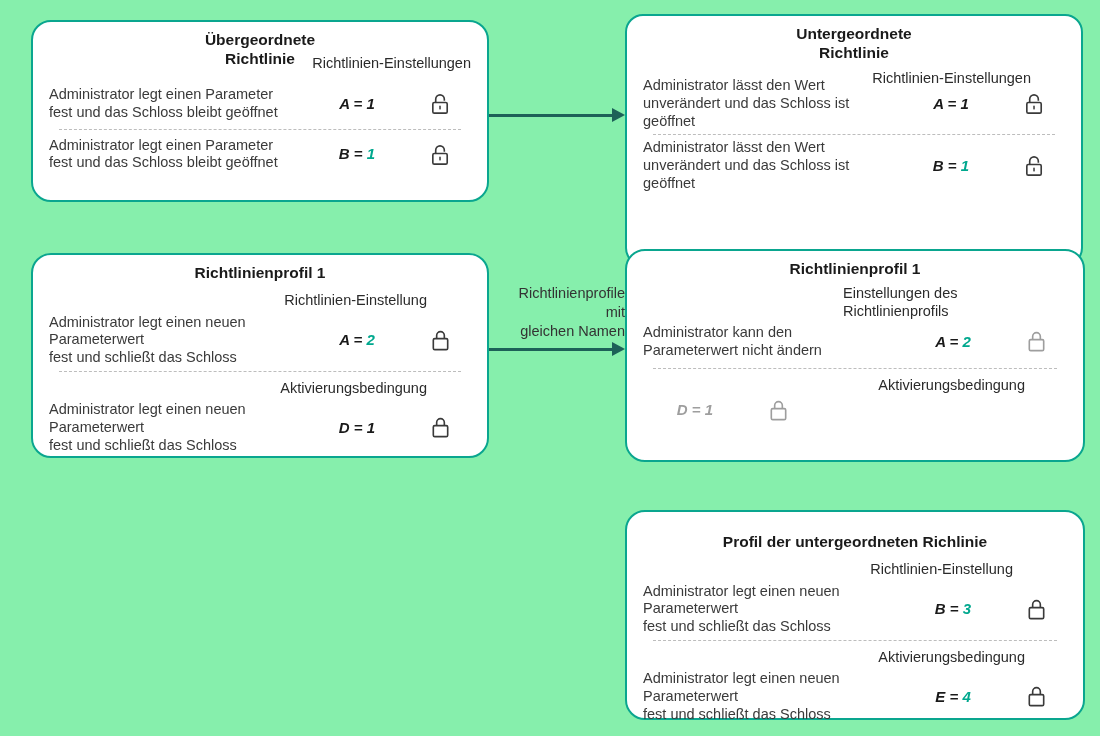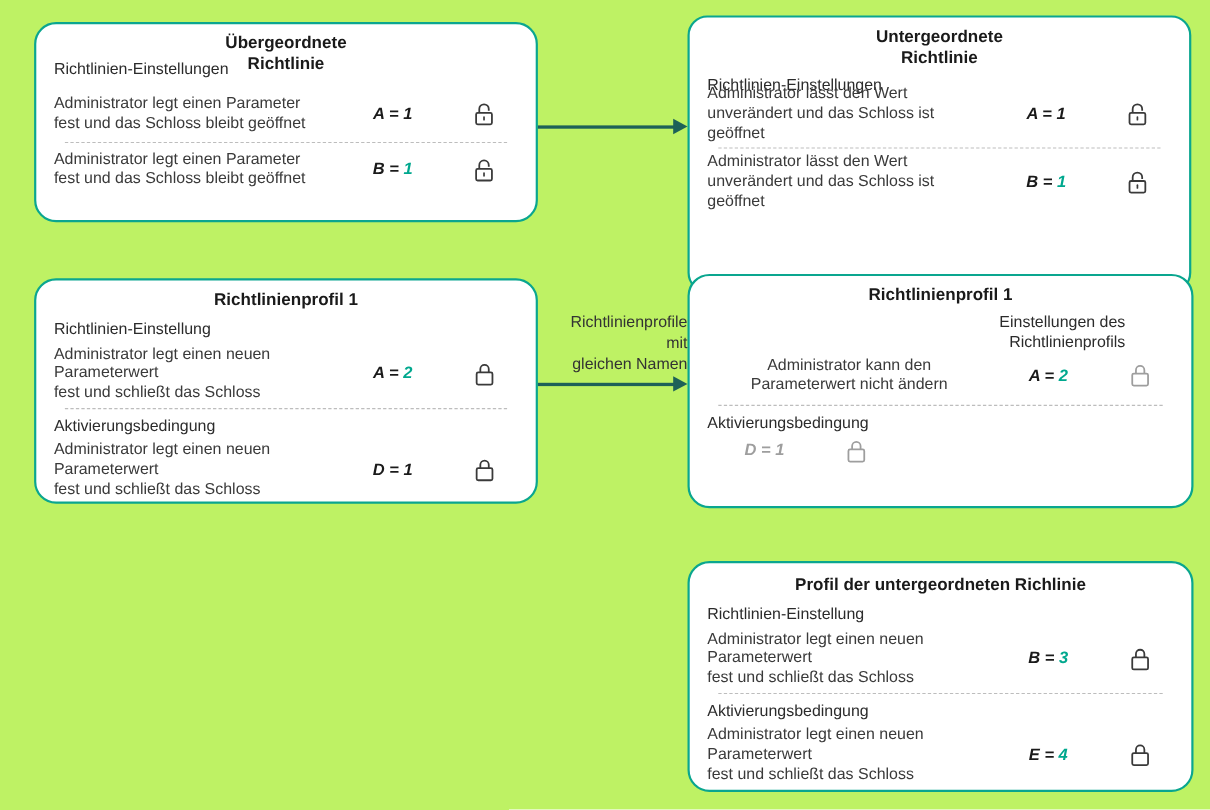--- a/index.html
+++ b/index.html
@@ -1,19 +1,19 @@
 <!DOCTYPE html>
 <html><head>
 <meta charset="utf-8">
 <style>
   html,body{margin:0;padding:0;background:#ffffff;}
   .canvas{
     position:relative;
     width:1100px;height:736px;
-    background:#bef264;
+    background:#86efac;
     font-family:"Liberation Sans", sans-serif;
     color:#2b2b2b;
     overflow:hidden;
   }
   .box{
     position:absolute;
     box-sizing:border-box;
     background:#ffffff;
     border:2px solid #0aa68f;
     border-radius:20px;
@@ -22,21 +22,21 @@
     line-height:1.22;
   }
   .box-title{
     text-align:center;
     font-weight:bold;
     font-size:15.5px;
     line-height:1.25;
     color:#1a1a1a;
   }
   .section-label{
-    text-align:left;
+    text-align:right;
     font-size:14.5px;
     color:#2b2b2b;
     line-height:1.2;
   }
   .row{
     display:flex;
     align-items:center;
   }
   .row .desc{
     flex:1;
@@ -56,21 +56,21 @@
   .row .lock-col{
     width:62px;
     display:flex;
     justify-content:center;
   }
   .divider{
     border-top:1px dashed #bdbdbd;
     margin:6px 10px;
   }
   .teal{color:#00a88e;}
-  .muted{color:#9e9e9e;text-align:center;}
+  .muted{color:#9e9e9e;}
   .value.muted{color:#9e9e9e;}
   svg.lock{display:block;color:#3a3a3a;}
   svg.lock.gray{color:#9e9e9e;}
   .arrow-line{
     position:absolute;
     height:3px;
     background:#1d6158;
   }
   .arrow-head{
     position:absolute;
@@ -106,32 +106,32 @@
   #box-child-policy .divider{margin-top:4px;margin-bottom:4px;}
 
   #box-profile1-left .section-label{margin-top:10px;padding-right:44px;}
   #box-profile1-left .label-2{margin-top:8px;}
   #box-profile1-left .row-1{margin-top:4px;}
   #box-profile1-left .row-2{margin-top:4px;}
   #box-profile1-left .divider{margin-top:4px;margin-bottom:0;}
 
   #box-profile1-right .label-1{
     margin-top:7px;
-    text-align:right;
+    text-align:left;
     padding-right:0;
     width:180px;
     margin-left:auto;
     margin-right:44px;
   }
   #box-profile1-right .label-2{margin-top:8px;padding-right:42px;}
   #box-profile1-right .row-1{margin-top:4px;}
   #box-profile1-right .row-2{margin-top:4px;}
   #box-profile1-right .divider{margin-top:8px;margin-bottom:0;}
 
-  #box-child-profile{padding-top:10px;}
+  #box-child-profile{padding-top:20px;}
   #box-child-profile .section-label{margin-top:10px;padding-right:54px;}
   #box-child-profile .label-2{margin-top:8px;padding-right:42px;}
   #box-child-profile .row-1{margin-top:4px;}
   #box-child-profile .row-2{margin-top:4px;}
   #box-child-profile .divider{margin-top:4px;margin-bottom:0;}
 </style>
 </head>
 <body>
 
 <svg width="0" height="0" style="position:absolute">

